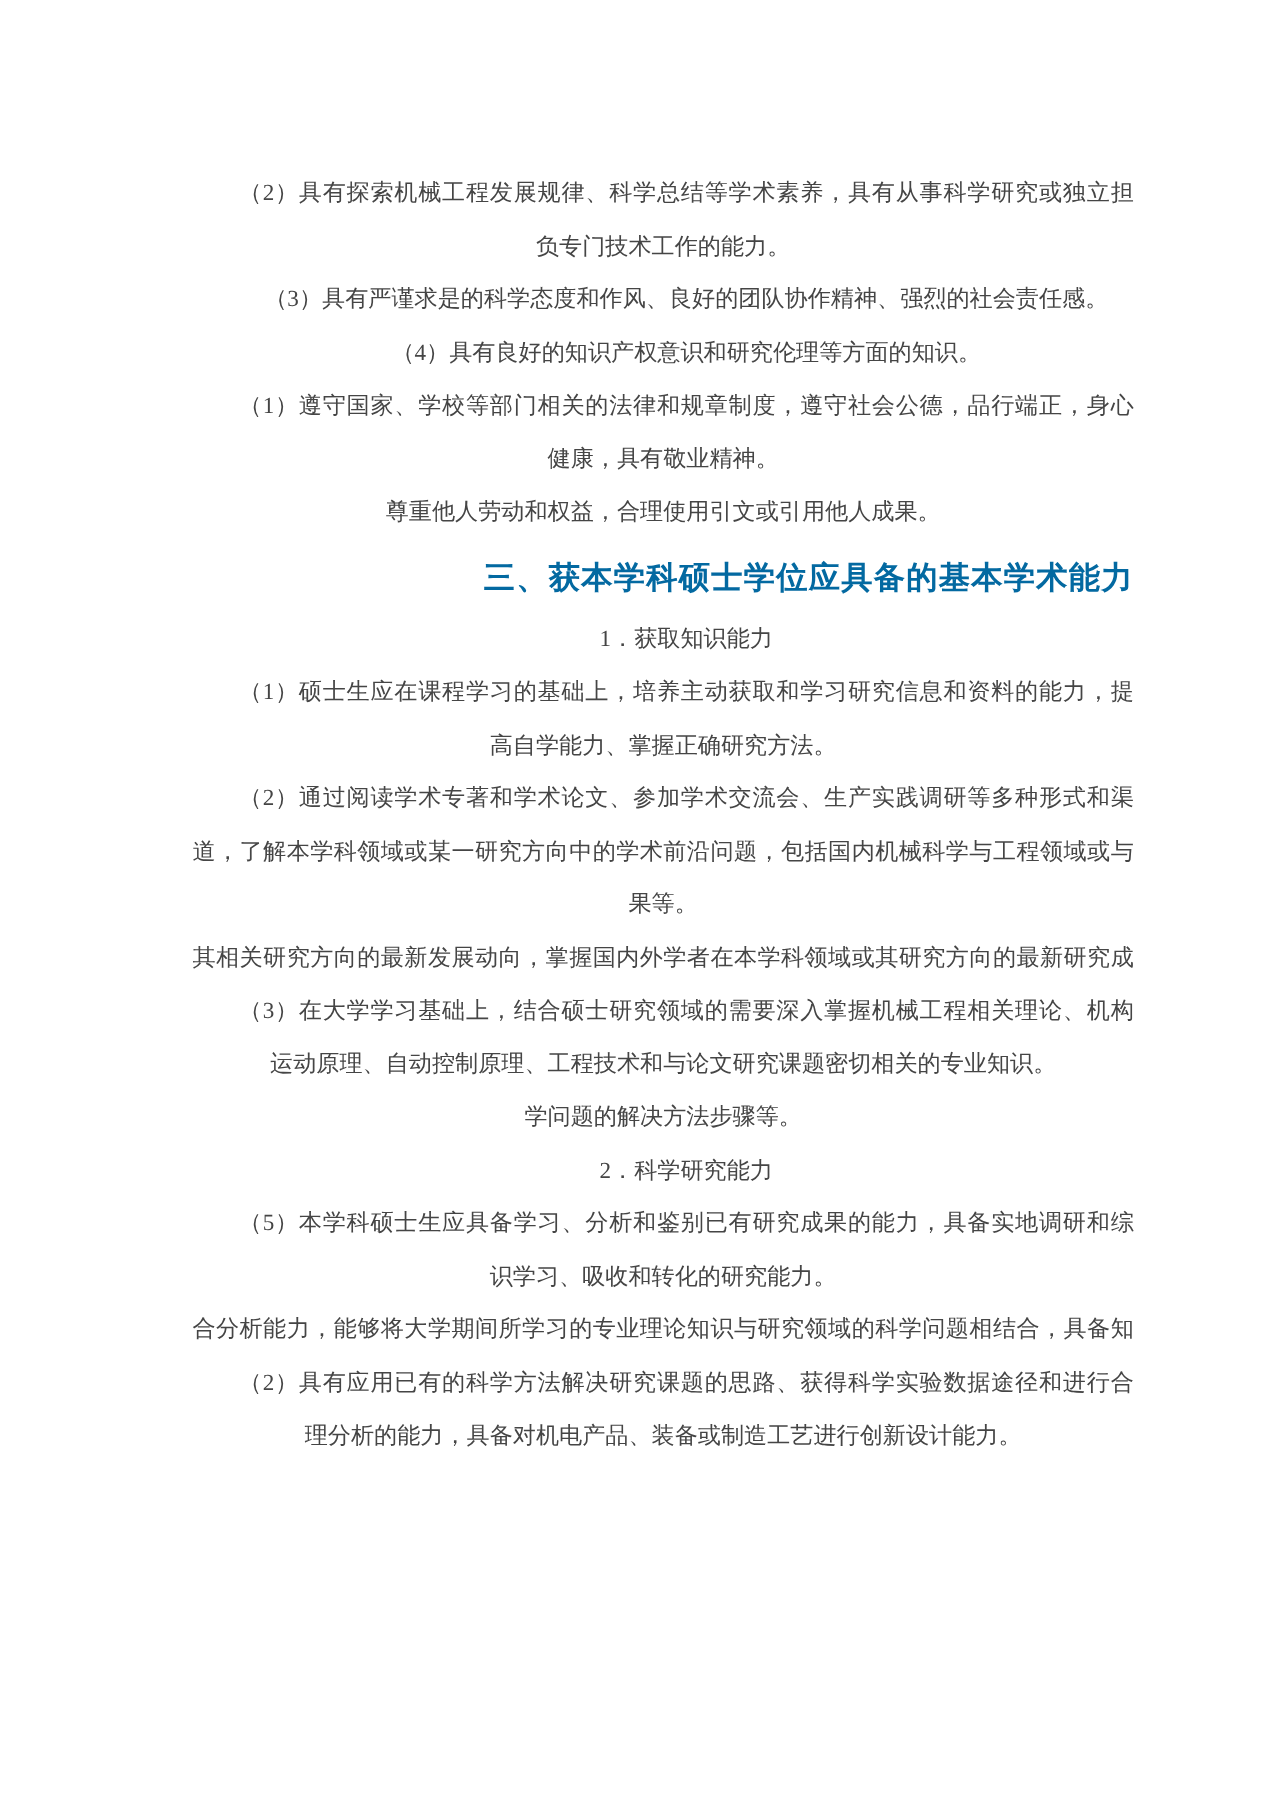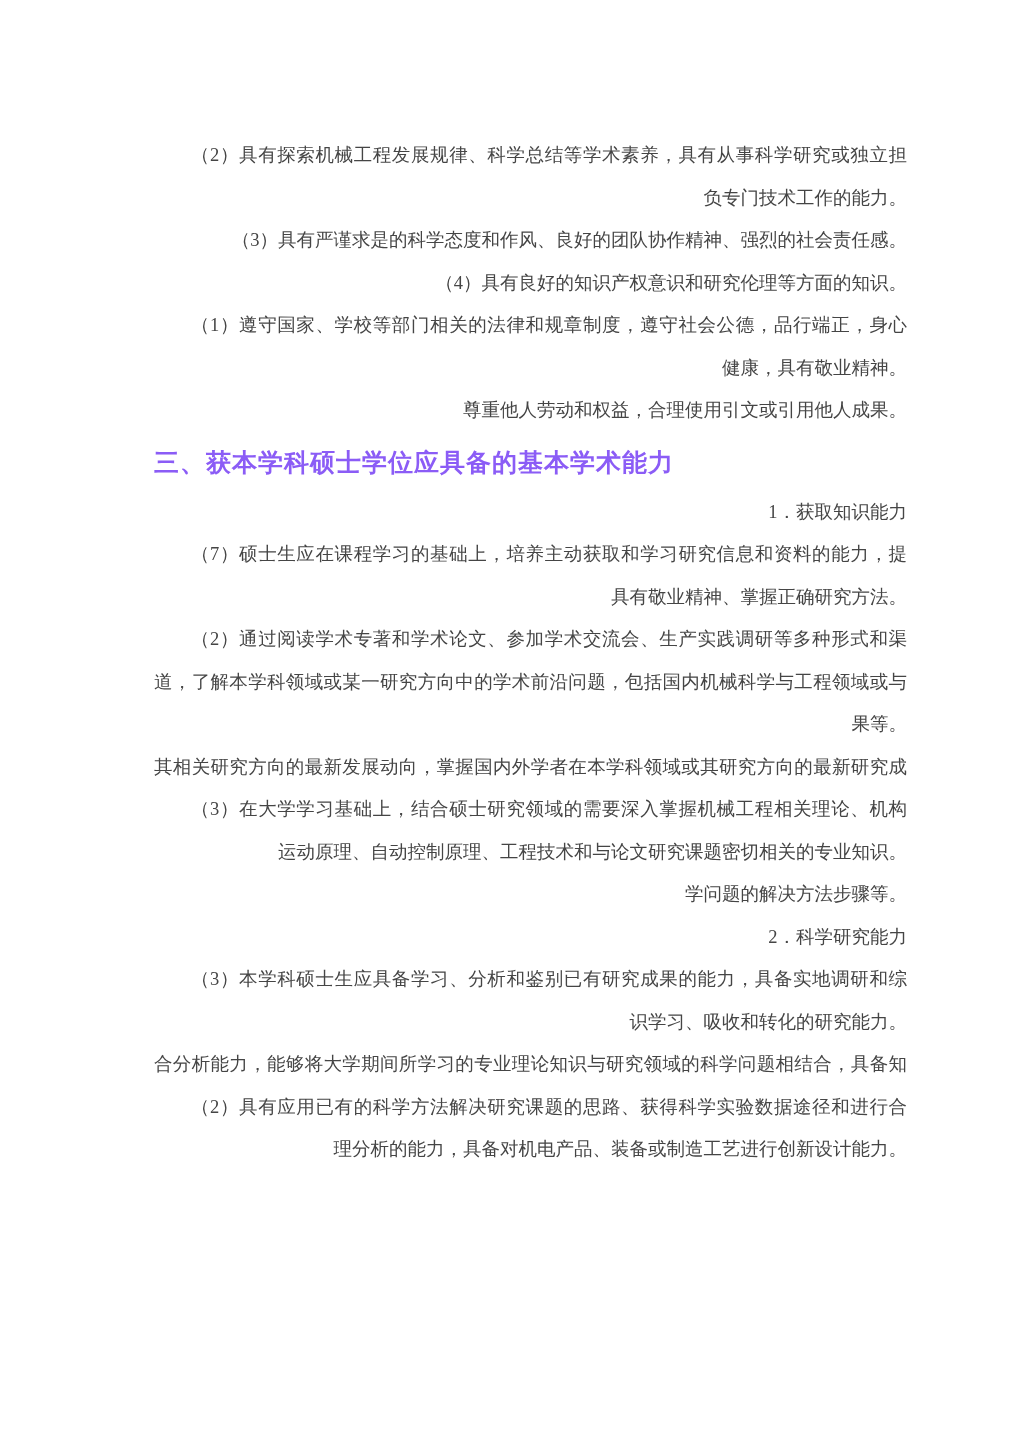--- a/index.html
+++ b/index.html
@@ -23,40 +23,41 @@
     width: 753px;
     color: #454545;
     font-size: 18.5px;
     line-height: 42.5px;
   }
   .para {
     margin: 0;
   }
   .line {
     white-space: nowrap;
-    text-align: right;
+    text-align: center;
   }
   
   .line.fill {
     white-space: normal;
     text-align: justify;
     text-align-last: justify;
   }
   
   .line.first {
     text-indent: 37px;
   }
   .section-heading {
     margin: 8px 0 5px 0;
     font-size: 25px;
     line-height: 46px;
     font-weight: bold;
-    color: #8b5cf6;
+    color: #0369a1;
     letter-spacing: 1px;
     white-space: nowrap;
+    text-align: right;
   }
 </style>
 </head>
 <body>
 
 <div class="page">
   <div class="doc-body">
       <div class="para">
         <div class="line first fill">（2）具有探索机械工程发展规律、科学总结等学术素养，具有从事科学研究或独立担</div>
         <div class="line">负专门技术工作的能力。</div>
@@ -72,41 +73,41 @@
         <div class="line">健康，具有敬业精神。</div>
       </div>
       <div class="para">
         <div class="line">尊重他人劳动和权益，合理使用引文或引用他人成果。</div>
       </div>
       <div class="section-heading">三、获本学科硕士学位应具备的基本学术能力</div>
       <div class="para">
         <div class="line first">1．获取知识能力</div>
       </div>
       <div class="para">
-        <div class="line first fill">（7）硕士生应在课程学习的基础上，培养主动获取和学习研究信息和资料的能力，提</div>
-        <div class="line">具有敬业精神、掌握正确研究方法。</div>
+        <div class="line first fill">（1）硕士生应在课程学习的基础上，培养主动获取和学习研究信息和资料的能力，提</div>
+        <div class="line">高自学能力、掌握正确研究方法。</div>
       </div>
       <div class="para">
         <div class="line first fill">（2）通过阅读学术专著和学术论文、参加学术交流会、生产实践调研等多种形式和渠</div>
         <div class="line fill">道，了解本学科领域或某一研究方向中的学术前沿问题，包括国内机械科学与工程领域或与</div>
         <div class="line">果等。</div>
         <div class="line fill">其相关研究方向的最新发展动向，掌握国内外学者在本学科领域或其研究方向的最新研究成</div>
       </div>
       <div class="para">
         <div class="line first fill">（3）在大学学习基础上，结合硕士研究领域的需要深入掌握机械工程相关理论、机构</div>
         <div class="line">运动原理、自动控制原理、工程技术和与论文研究课题密切相关的专业知识。</div>
       </div>
       <div class="para">
         <div class="line">学问题的解决方法步骤等。</div>
       </div>
       <div class="para">
         <div class="line first">2．科学研究能力</div>
       </div>
       <div class="para">
-        <div class="line first fill">（3）本学科硕士生应具备学习、分析和鉴别已有研究成果的能力，具备实地调研和综</div>
+        <div class="line first fill">（5）本学科硕士生应具备学习、分析和鉴别已有研究成果的能力，具备实地调研和综</div>
         <div class="line">识学习、吸收和转化的研究能力。</div>
         <div class="line fill">合分析能力，能够将大学期间所学习的专业理论知识与研究领域的科学问题相结合，具备知</div>
       </div>
       <div class="para">
         <div class="line first fill">（2）具有应用已有的科学方法解决研究课题的思路、获得科学实验数据途径和进行合</div>
         <div class="line">理分析的能力，具备对机电产品、装备或制造工艺进行创新设计能力。</div>
       </div>
     </div>
 </div>
 

